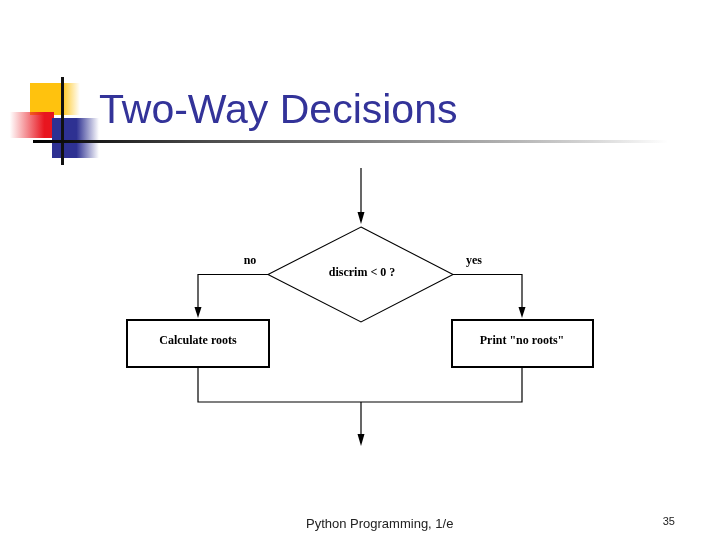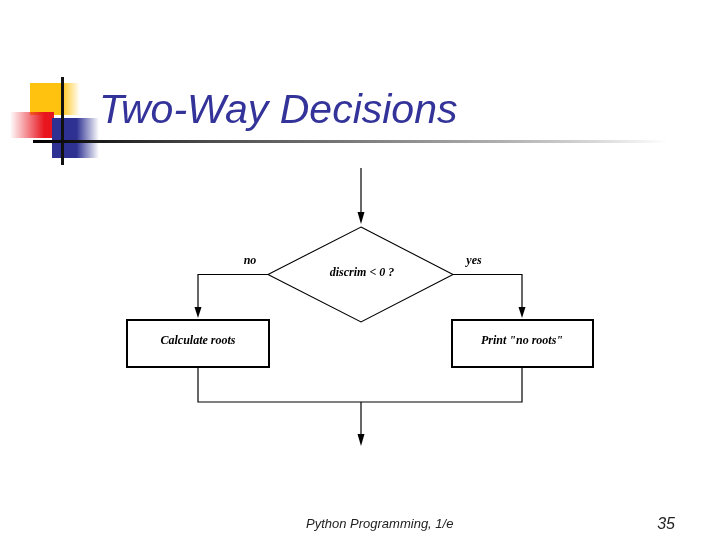--- a/index.html
+++ b/index.html
@@ -9,21 +9,20 @@
     height: 540px;
     background: #ffffff;
     font-family: "Liberation Sans", sans-serif;
   }
   .slide {
     position: relative;
     width: 720px;
     height: 540px;
     background: #ffffff;
     overflow: hidden;
-    font-style: italic;
   }
   
   .logo-yellow {
     position: absolute; left: 30px; top: 83px; width: 50px; height: 32px;
     background: linear-gradient(to right, #FFC20E 0%, #FFC20E 62%, rgba(255,255,255,0) 100%);
   }
   .logo-red {
     position: absolute; left: 10px; top: 112px; width: 44px; height: 26px;
     background: linear-gradient(to left, #E8151F 0%, #E8151F 22%, rgba(255,230,230,0.05) 100%);
   }
@@ -57,21 +56,21 @@
     font-weight: bold;
     fill: #000000;
   }
   .footer-text {
     position: absolute; left: 306px; top: 516px;
     font-size: 13px; color: #222222;
     white-space: nowrap;
   }
   .page-number {
     position: absolute; right: 45px; top: 515px;
-    font-size: 16px; color: #222222;
+    font-size: 11px; color: #222222;
   }
 </style>
 </head>
 <body>
 
 <div class="slide">
 
   <div class="logo-yellow"></div>
   <div class="logo-red"></div>
   <div class="logo-blue"></div>

